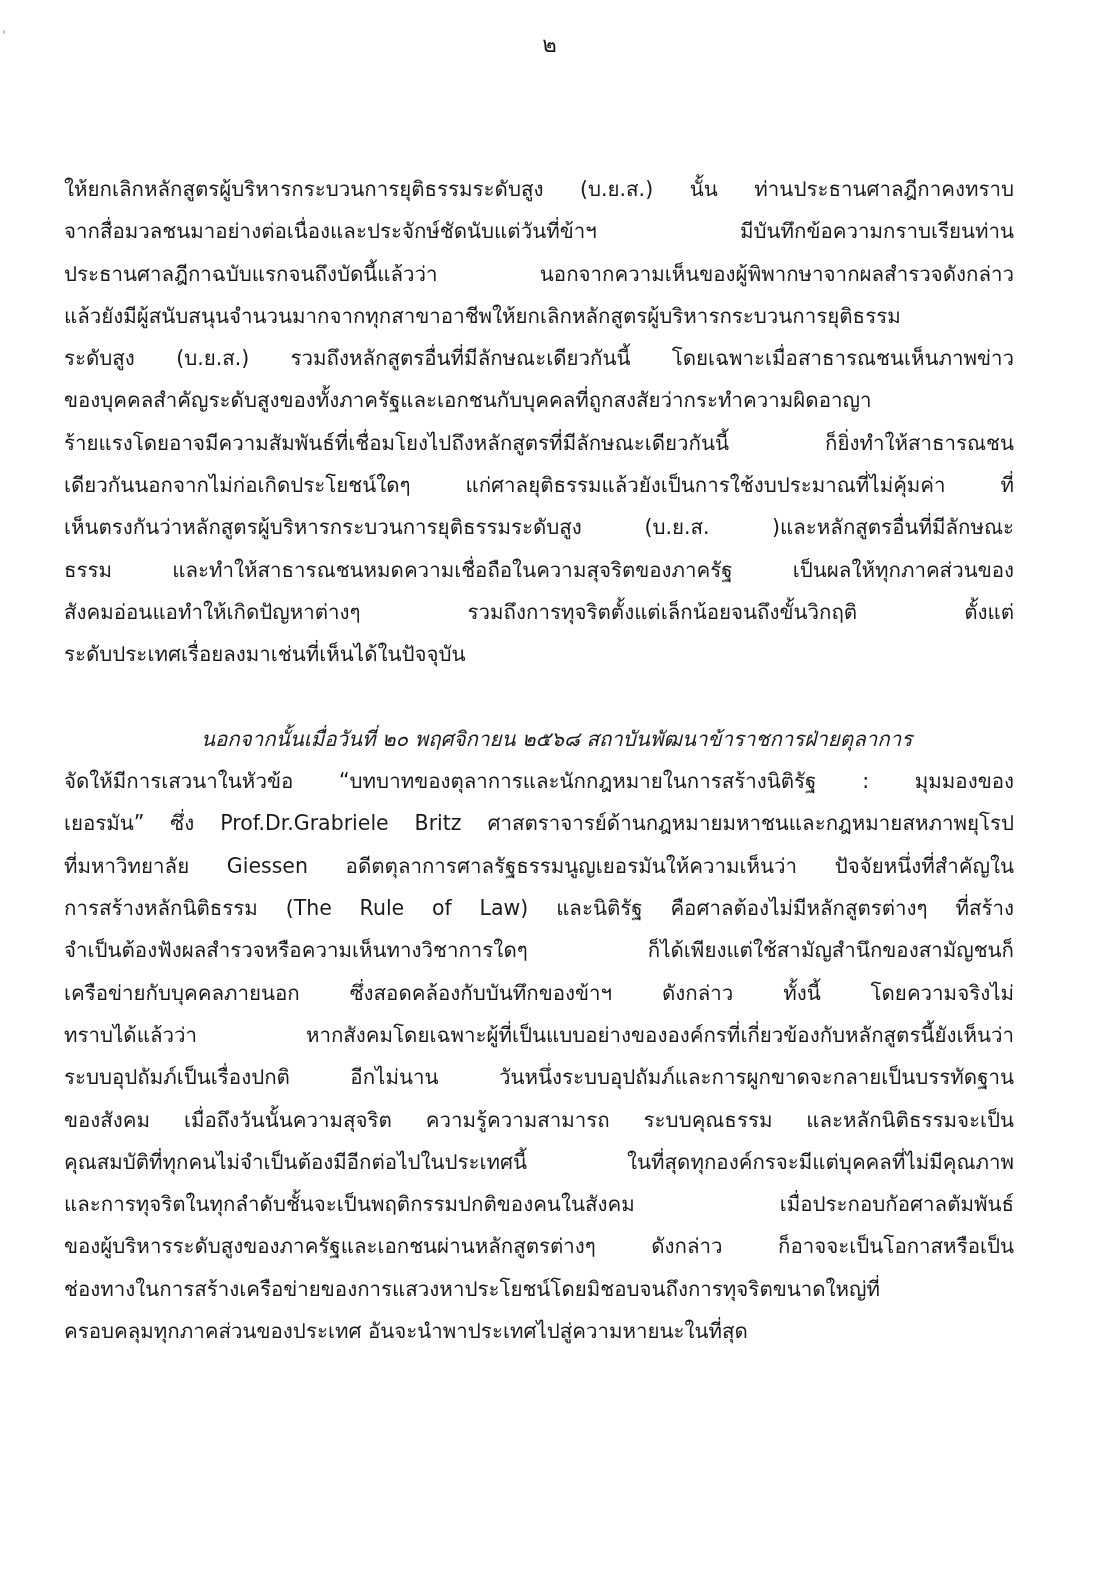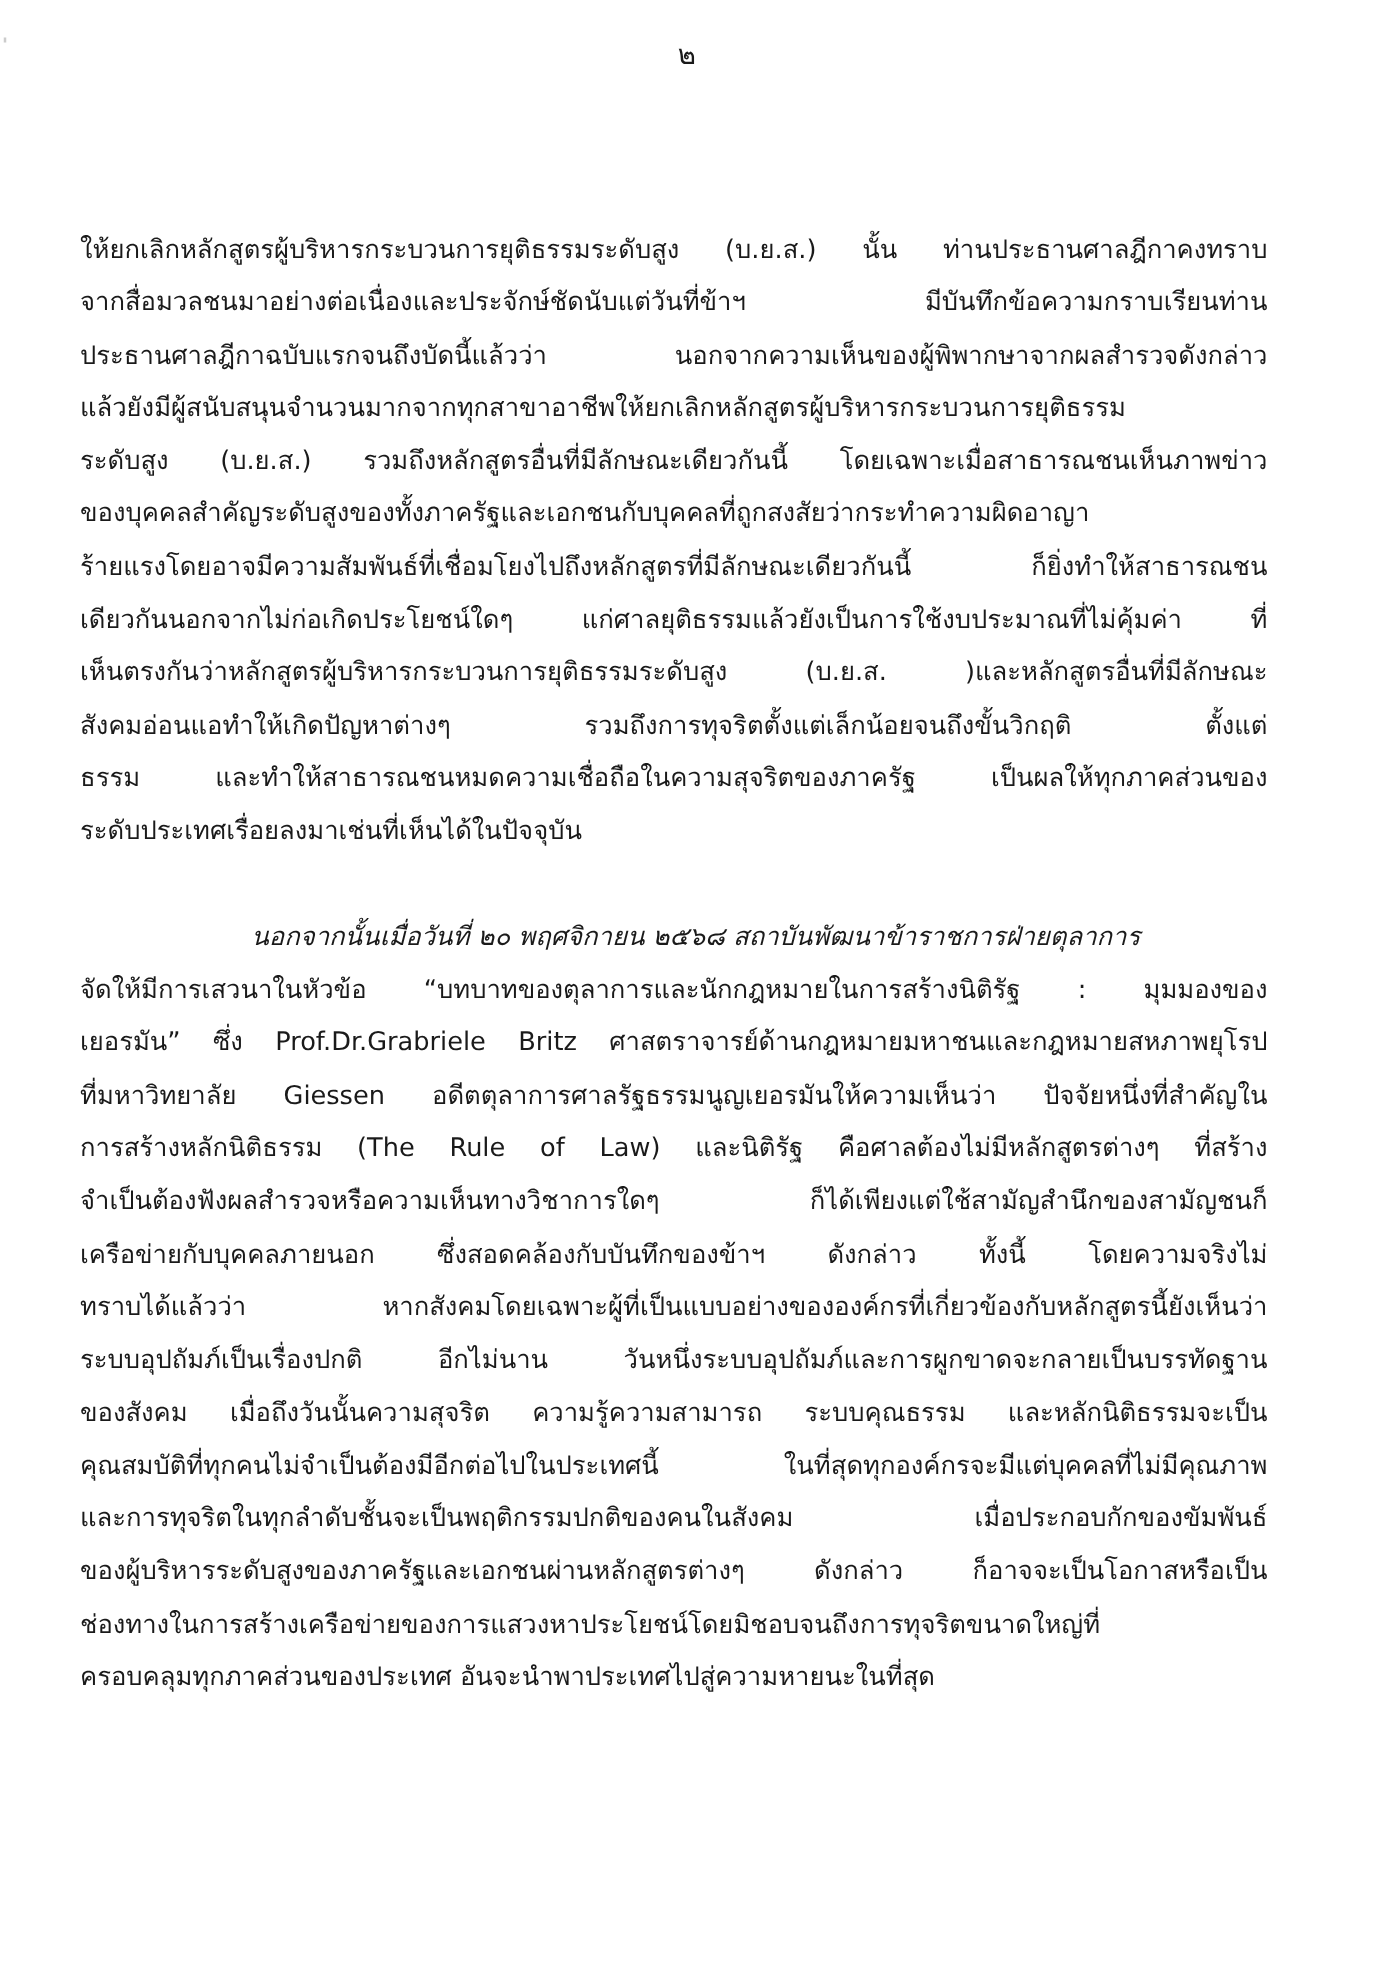--- a/index.html
+++ b/index.html
@@ -20,21 +20,21 @@
       top: 30px;
       left: 0;
       width: 1099px;
       text-align: center;
       font-size: 22px;
       line-height: 30px;
     }
     .body-text {
       position: absolute;
       left: 64px;
-      top: 178px;
+      top: 168px;
       width: 950px;
     }
     .line {
       display: block;
       white-space: nowrap;
       font-size: 20.5px;
       height: 42.3px;
       line-height: 42.3px;
       letter-spacing: 0px;
       overflow: visible;
@@ -76,37 +76,37 @@
   <div>
     <span class="line justify">ให้ยกเลิกหลักสูตรผู้บริหารกระบวนการยุติธรรมระดับสูง (บ.ย.ส.) นั้น ท่านประธานศาลฎีกาคงทราบ</span>
     <span class="line justify">จากสื่อมวลชนมาอย่างต่อเนื่องและประจักษ์ชัดนับแต่วันที่ข้าฯ มีบันทึกข้อความกราบเรียนท่าน</span>
     <span class="line justify">ประธานศาลฎีกาฉบับแรกจนถึงบัดนี้แล้วว่า นอกจากความเห็นของผู้พิพากษาจากผลสำรวจดังกล่าว</span>
     <span class="line justify">แล้วยังมีผู้สนับสนุนจำนวนมากจากทุกสาขาอาชีพให้ยกเลิกหลักสูตรผู้บริหารกระบวนการยุติธรรม</span>
     <span class="line justify">ระดับสูง (บ.ย.ส.) รวมถึงหลักสูตรอื่นที่มีลักษณะเดียวกันนี้ โดยเฉพาะเมื่อสาธารณชนเห็นภาพข่าว</span>
     <span class="line justify">ของบุคคลสำคัญระดับสูงของทั้งภาครัฐและเอกชนกับบุคคลที่ถูกสงสัยว่ากระทำความผิดอาญา</span>
     <span class="line justify">ร้ายแรงโดยอาจมีความสัมพันธ์ที่เชื่อมโยงไปถึงหลักสูตรที่มีลักษณะเดียวกันนี้ ก็ยิ่งทำให้สาธารณชน</span>
     <span class="line justify">เดียวกันนอกจากไม่ก่อเกิดประโยชน์ใดๆ แก่ศาลยุติธรรมแล้วยังเป็นการใช้งบประมาณที่ไม่คุ้มค่า ที่</span>
     <span class="line justify">เห็นตรงกันว่าหลักสูตรผู้บริหารกระบวนการยุติธรรมระดับสูง (บ.ย.ส. )และหลักสูตรอื่นที่มีลักษณะ</span>
+    <span class="line justify">ธรรม และทำให้สาธารณชนหมดความเชื่อถือในความสุจริตของภาครัฐ เป็นผลให้ทุกภาคส่วนของ</span>
     <span class="line justify">สังคมอ่อนแอทำให้เกิดปัญหาต่างๆ รวมถึงการทุจริตตั้งแต่เล็กน้อยจนถึงขั้นวิกฤติ ตั้งแต่</span>
-    <span class="line justify">ธรรม และทำให้สาธารณชนหมดความเชื่อถือในความสุจริตของภาครัฐ เป็นผลให้ทุกภาคส่วนของ</span>
     <span class="line">ระดับประเทศเรื่อยลงมาเช่นที่เห็นได้ในปัจจุบัน</span>
   </div>
 
   <span class="para-gap"></span>
 
   <div>
     <span class="line indent">นอกจากนั้นเมื่อวันที่ ๒๐ พฤศจิกายน ๒๕๖๘ สถาบันพัฒนาข้าราชการฝ่ายตุลาการ</span>
     <span class="line justify">จัดให้มีการเสวนาในหัวข้อ “บทบาทของตุลาการและนักกฎหมายในการสร้างนิติรัฐ : มุมมองของ</span>
     <span class="line justify">เยอรมัน” ซึ่ง Prof.Dr.Grabriele Britz ศาสตราจารย์ด้านกฎหมายมหาชนและกฎหมายสหภาพยุโรป</span>
     <span class="line justify">ที่มหาวิทยาลัย Giessen อดีตตุลาการศาลรัฐธรรมนูญเยอรมันให้ความเห็นว่า ปัจจัยหนึ่งที่สำคัญใน</span>
     <span class="line justify">การสร้างหลักนิติธรรม (The Rule of Law) และนิติรัฐ คือศาลต้องไม่มีหลักสูตรต่างๆ ที่สร้าง</span>
     <span class="line justify">จำเป็นต้องฟังผลสำรวจหรือความเห็นทางวิชาการใดๆ ก็ได้เพียงแต่ใช้สามัญสำนึกของสามัญชนก็</span>
     <span class="line justify">เครือข่ายกับบุคคลภายนอก ซึ่งสอดคล้องกับบันทึกของข้าฯ  ดังกล่าว ทั้งนี้ โดยความจริงไม่</span>
     <span class="line justify">ทราบได้แล้วว่า หากสังคมโดยเฉพาะผู้ที่เป็นแบบอย่างขององค์กรที่เกี่ยวข้องกับหลักสูตรนี้ยังเห็นว่า</span>
     <span class="line justify">ระบบอุปถัมภ์เป็นเรื่องปกติ อีกไม่นาน วันหนึ่งระบบอุปถัมภ์และการผูกขาดจะกลายเป็นบรรทัดฐาน</span>
     <span class="line justify">ของสังคม เมื่อถึงวันนั้นความสุจริต ความรู้ความสามารถ ระบบคุณธรรม และหลักนิติธรรมจะเป็น</span>
     <span class="line justify">คุณสมบัติที่ทุกคนไม่จำเป็นต้องมีอีกต่อไปในประเทศนี้ ในที่สุดทุกองค์กรจะมีแต่บุคคลที่ไม่มีคุณภาพ</span>
-    <span class="line justify">และการทุจริตในทุกลำดับชั้นจะเป็นพฤติกรรมปกติของคนในสังคม เมื่อประกอบกักของขัมพันธ์</span>
+    <span class="line justify">และการทุจริตในทุกลำดับชั้นจะเป็นพฤติกรรมปกติของคนในสังคม เมื่อประกอบกัอศาลตัมพันธ์</span>
     <span class="line justify">ของผู้บริหารระดับสูงของภาครัฐและเอกชนผ่านหลักสูตรต่างๆ ดังกล่าว ก็อาจจะเป็นโอกาสหรือเป็น</span>
     <span class="line justify">ช่องทางในการสร้างเครือข่ายของการแสวงหาประโยชน์โดยมิชอบจนถึงการทุจริตขนาดใหญ่ที่</span>
     <span class="line">ครอบคลุมทุกภาคส่วนของประเทศ อันจะนำพาประเทศไปสู่ความหายนะในที่สุด</span>
   </div>
 </div>
 
 </body></html>

